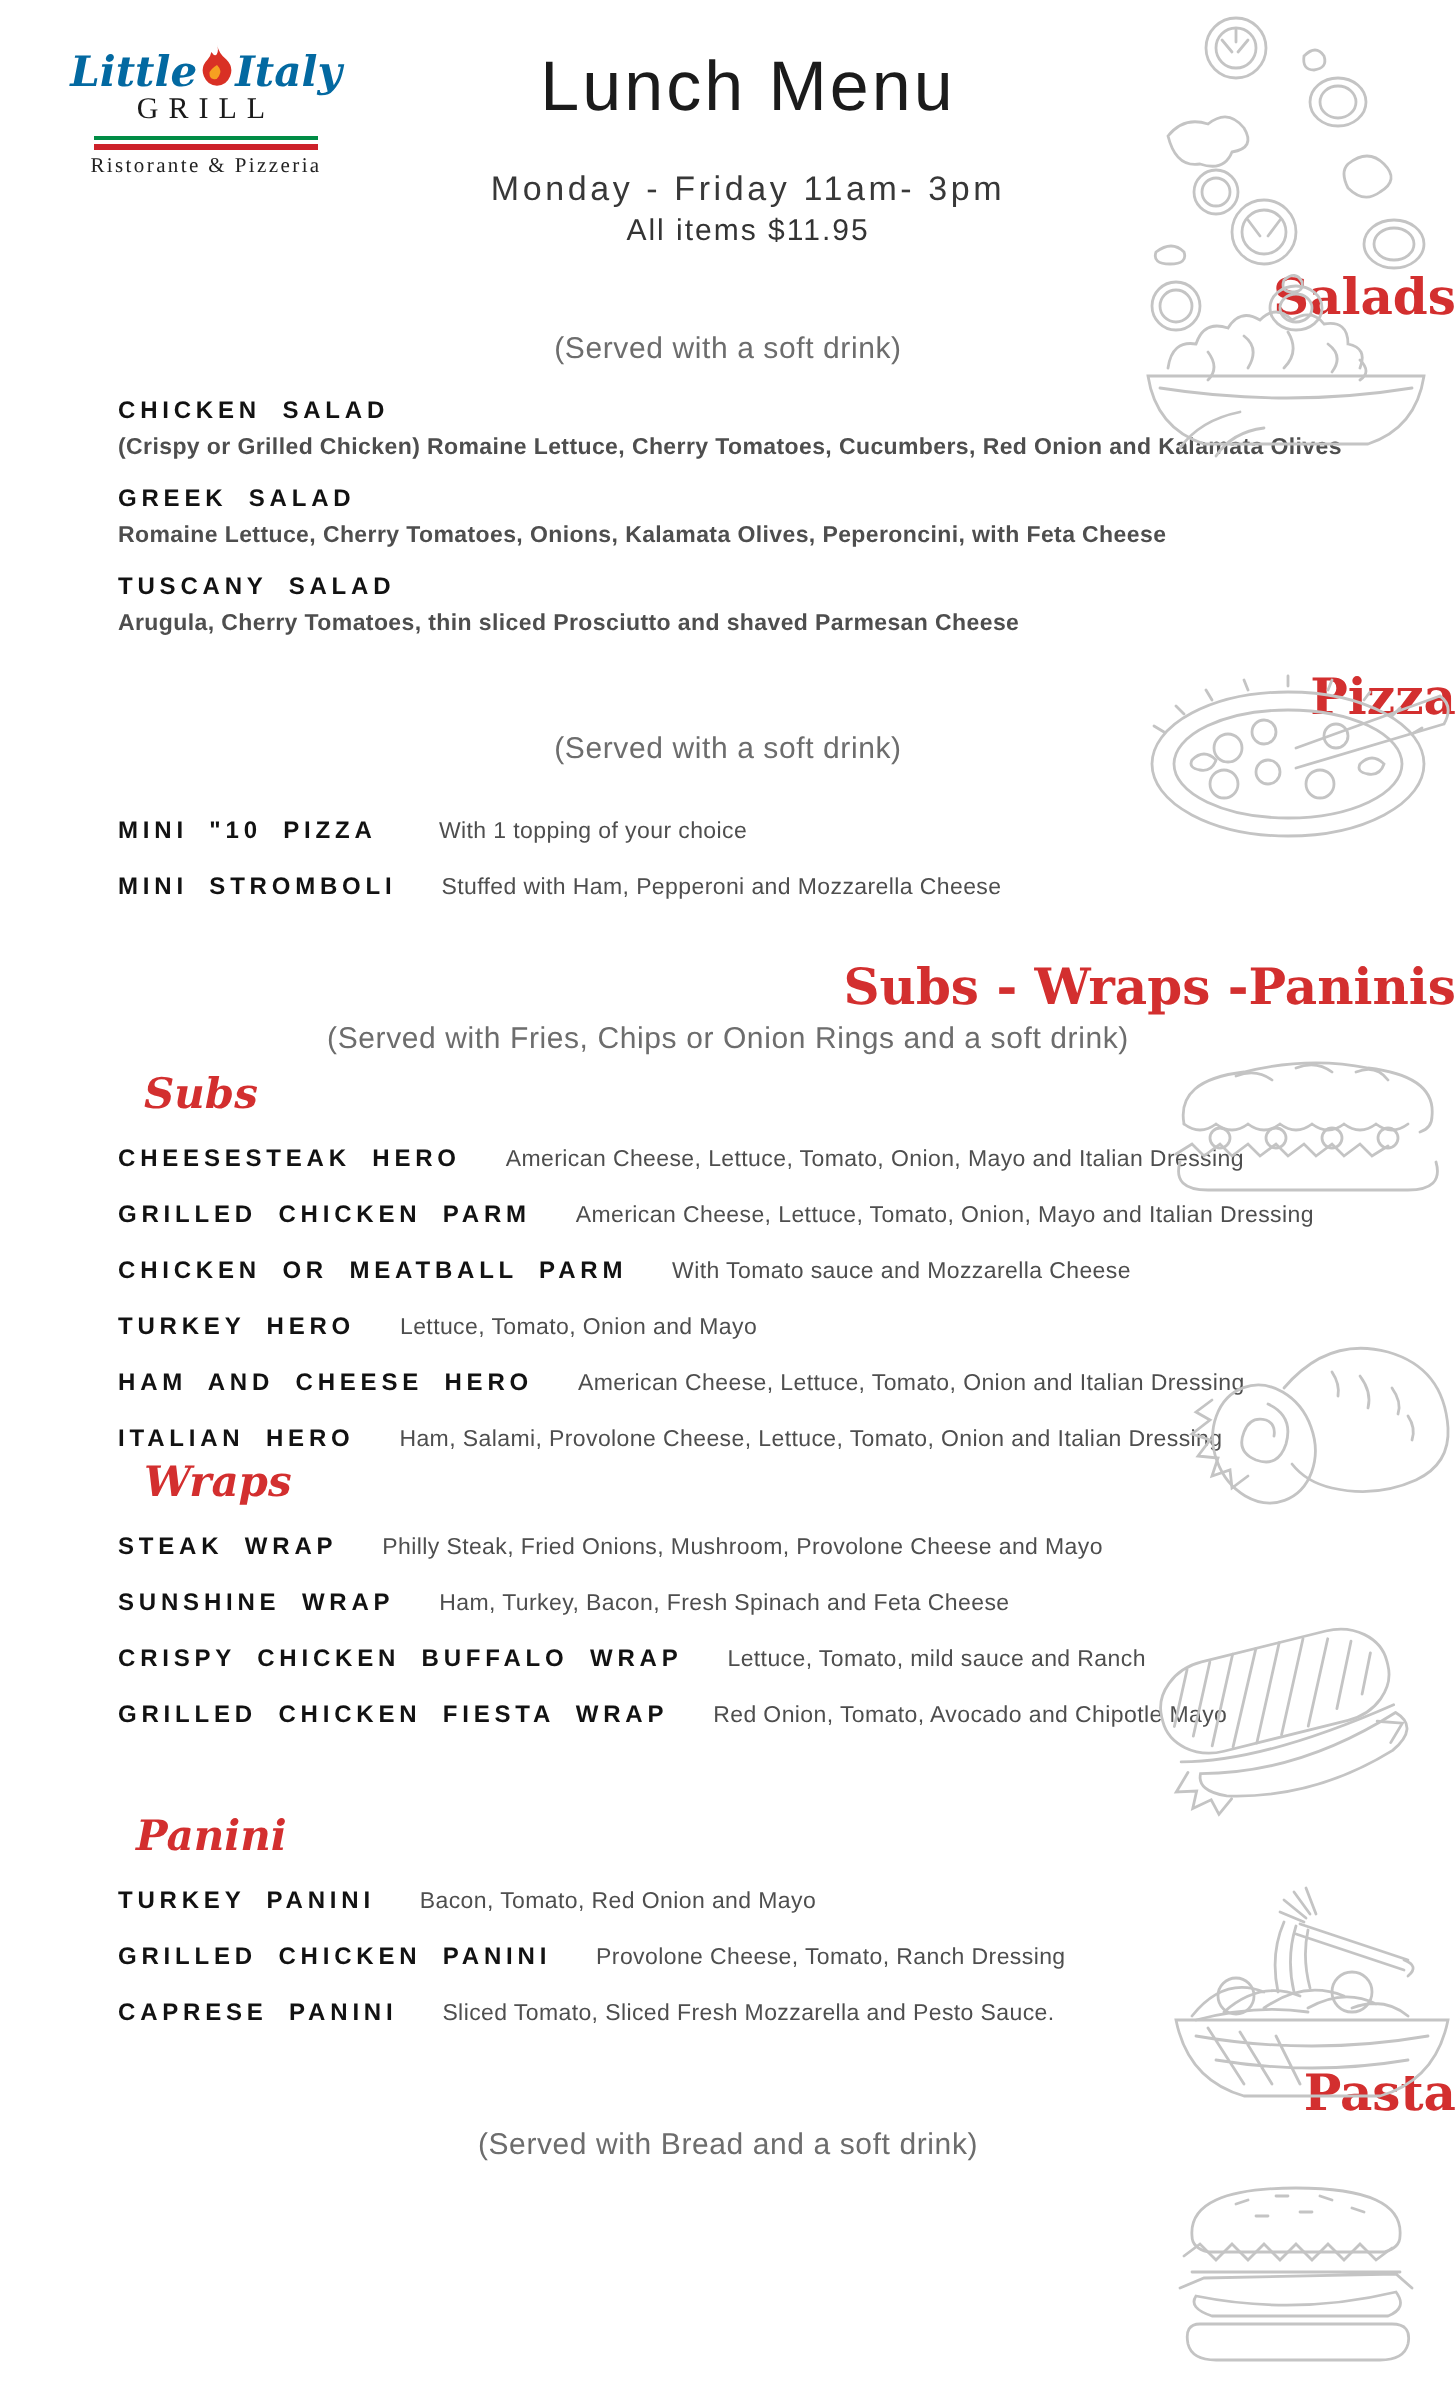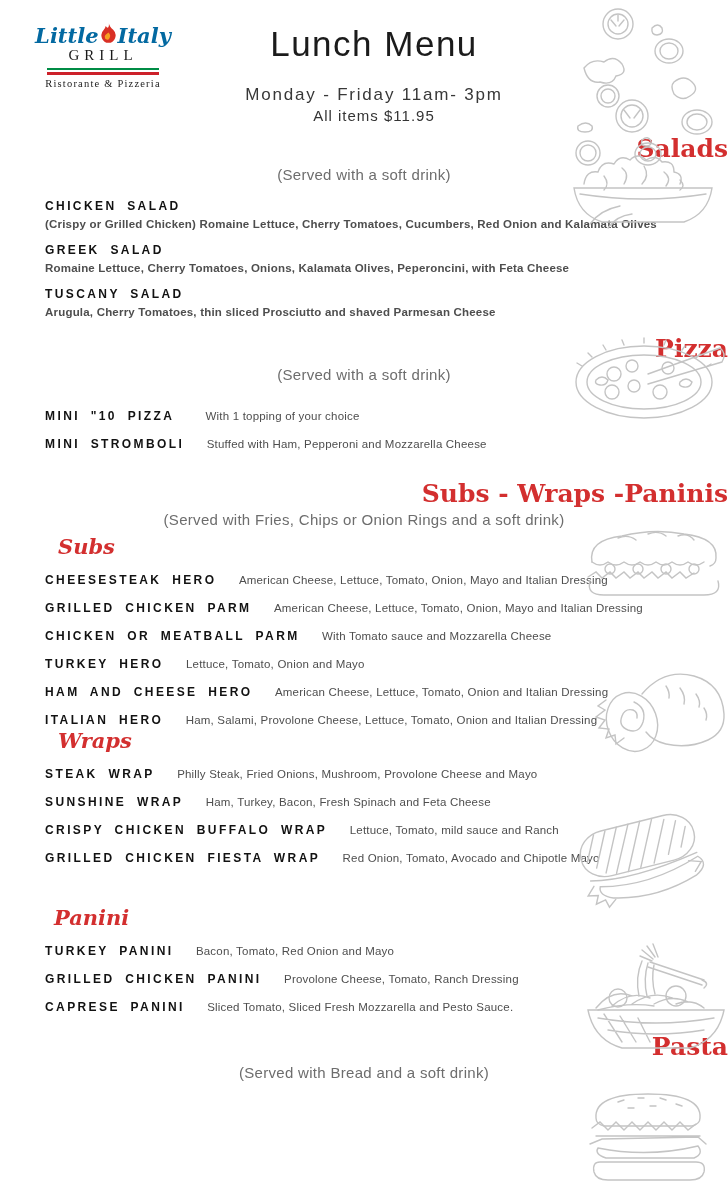--- a/index.html
+++ b/index.html
@@ -24,21 +24,21 @@
   .menu-hours{margin-top:21px;font-size:17px;letter-spacing:1.8px;color:#383838;line-height:20px;}
   .menu-price{margin-top:2px;font-size:15px;letter-spacing:1px;color:#343434;line-height:18px;}
 
   
   .script-heading{font-family:"DejaVu Serif",serif;font-weight:700;
                   color:#d32f2f;text-align:right;font-size:25px;line-height:32px;}
   .script-sub{font-family:"DejaVu Serif",serif;font-style:italic;font-weight:700;
               color:#d32f2f;font-size:21px;line-height:26px;}
   .served{text-align:center;color:#6d6d6d;font-size:15px;letter-spacing:.3px;line-height:19px;}
 
-  .items{padding-left:45px;}
+  .items{padding-left:59px;}
   .item-name{font-weight:700;font-size:12px;letter-spacing:2.4px;word-spacing:5px;
              color:#121212;line-height:15px;display:inline-block;}
   .item-desc{font-size:11.5px;color:#4e4e4e;letter-spacing:.2px;line-height:14px;display:inline-block;}
   .stacked{margin-top:9px;}
   .stacked .item-desc{display:block;margin-top:3px;white-space:nowrap;font-weight:bold;}
   .inline-item{white-space:nowrap;margin-top:10px;}
   .inline-item .item-desc{margin-left:18px;}
   .pizza-name{min-width:138px;}
 
   .bullet-item{white-space:nowrap;margin-top:18px;padding-left:8px;}

